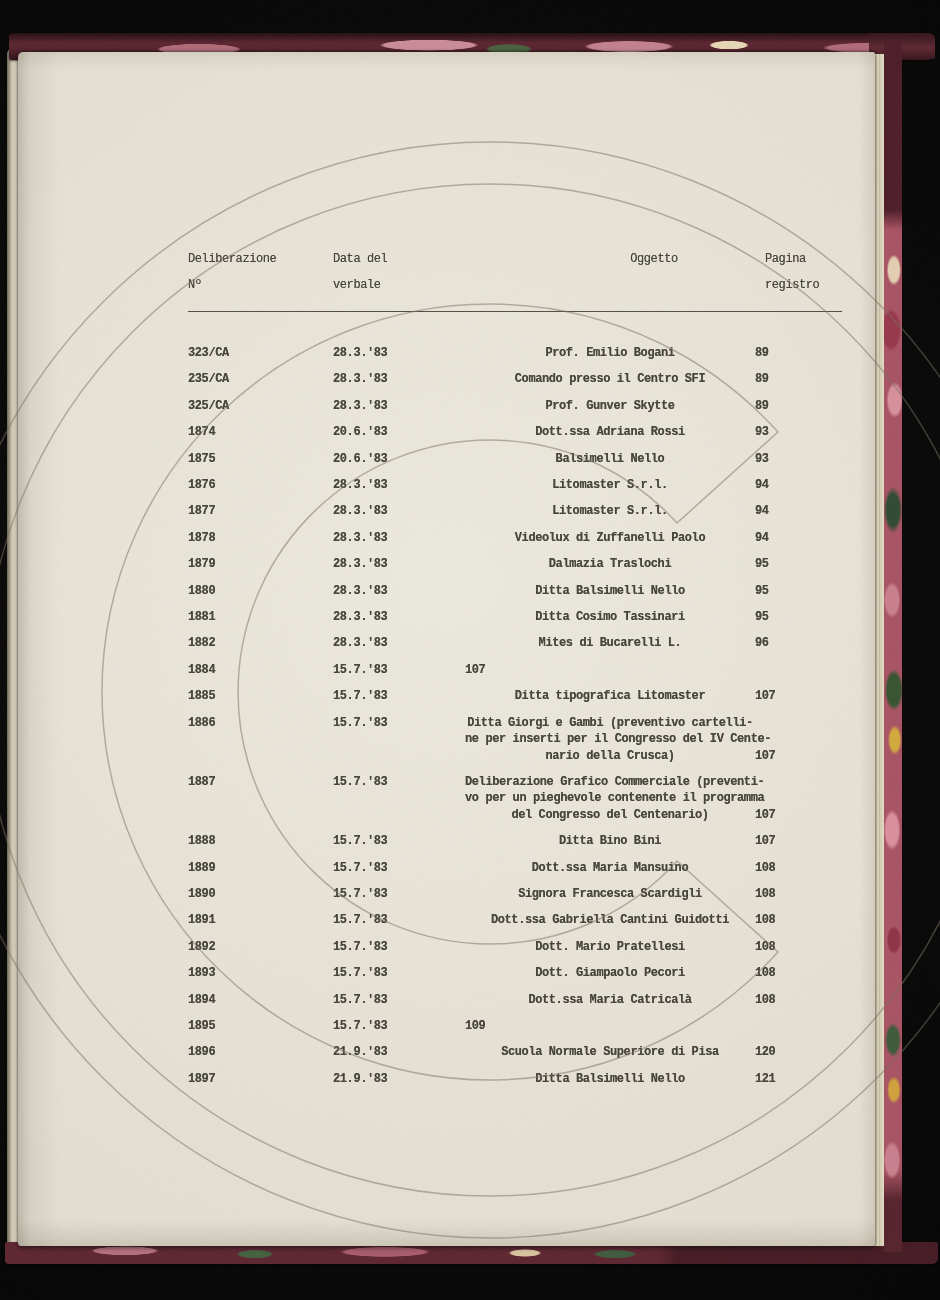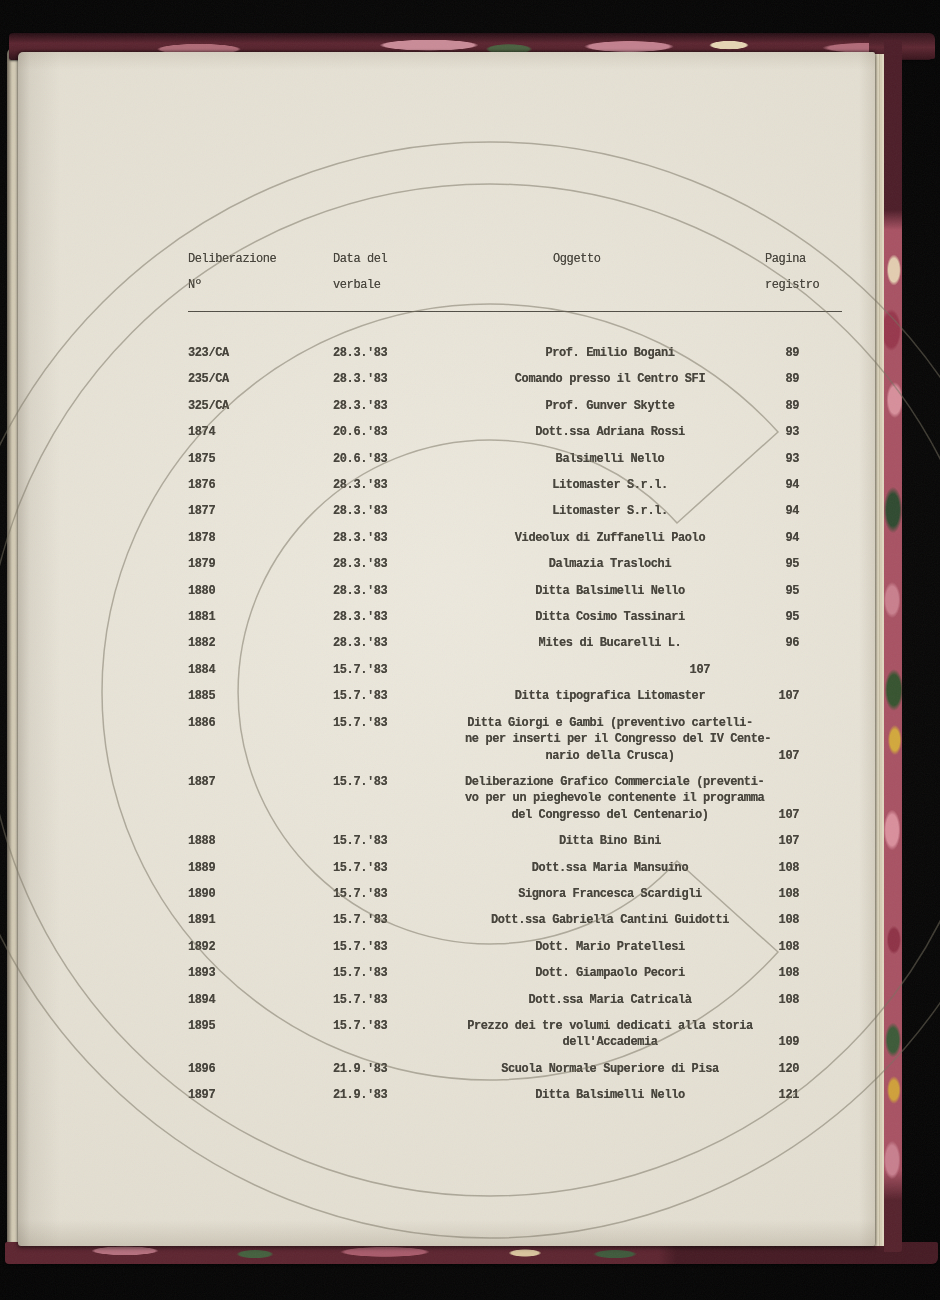--- a/index.html
+++ b/index.html
@@ -78,29 +78,29 @@
       radial-gradient(ellipse 115% 85% at 50% 44%, rgba(255,255,255,.06) 0%, rgba(163,152,128,.17) 100%),
       #ebe7db;
     box-shadow:0 -1px 3px rgba(0,0,0,.4), 0 2px 4px rgba(0,0,0,.5);}
 
   
   .table{position:absolute;left:170px;top:194px;width:656px;color:#45423a;}
   .hgrid,.row{display:grid;grid-template-columns:145px 132px 290px 1fr;}
   .table{font-size:12px;letter-spacing:-0.4px;}
   .hgrid{line-height:26px;}
   .hgrid .hline{display:block;}
-  .hgrid .c3h{padding-left:88px;}
+  .hgrid .c3h{padding-left:88px;text-align:center;}
   .hgrid .c4h{padding-left:10px;}
   .rule{margin-top:13px;width:654px;border-top:1.6px solid #504d45;height:0;}
   .tbody{margin-top:33px;}
   .row{margin-bottom:10px;line-height:16.4px;font-weight:bold;}
   .row .c1,.row .c2{align-self:start;white-space:nowrap;}
   .row .c3{align-self:start;text-align:center;}
   .row .c3 .oline{white-space:nowrap;}
-  .row .c4{align-self:end;text-align:right;padding-right:45px;white-space:nowrap;}
+  .row .c4{align-self:end;padding-right:45px;white-space:nowrap;}
   .table,.table *{text-shadow:0 0 .4px rgba(62,58,48,.65);}
 
   
   .watermark{position:absolute;inset:0;pointer-events:none;opacity:.5;}
   .watermark *{fill:none;stroke:#76705f;stroke-width:1.5px;}
 
   .grain{position:absolute;inset:0;pointer-events:none;opacity:.05;}
 </style>
 </head>
 <body>
@@ -343,24 +343,20 @@
     <div class="c2">15.7.'83</div>
     <div class="c3">
               <div class="oline">Dott.ssa Maria Catricalà</div>
             </div>
     <div class="c4">108</div>
   </div>
 
   <div class="row">
     <div class="c1">1895</div>
     <div class="c2">15.7.'83</div>
-    <div class="c3">
-              <div class="oline">Prezzo dei tre volumi dedicati alla storia</div>
-              <div class="oline">dell'Accademia</div>
-            </div>
     <div class="c4">109</div>
   </div>
 
   <div class="row">
     <div class="c1">1896</div>
     <div class="c2">21.9.'83</div>
     <div class="c3">
               <div class="oline">Scuola Normale Superiore di Pisa</div>
             </div>
     <div class="c4">120</div>

